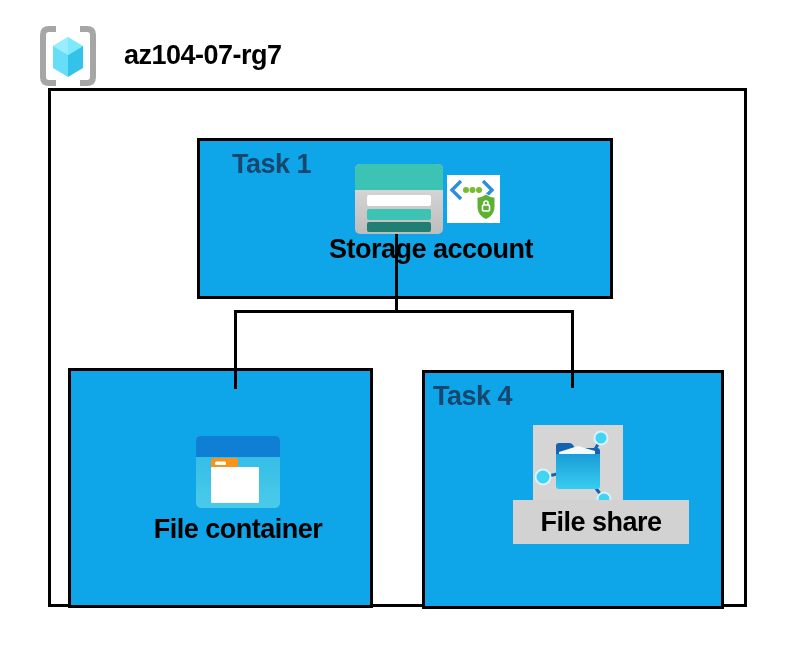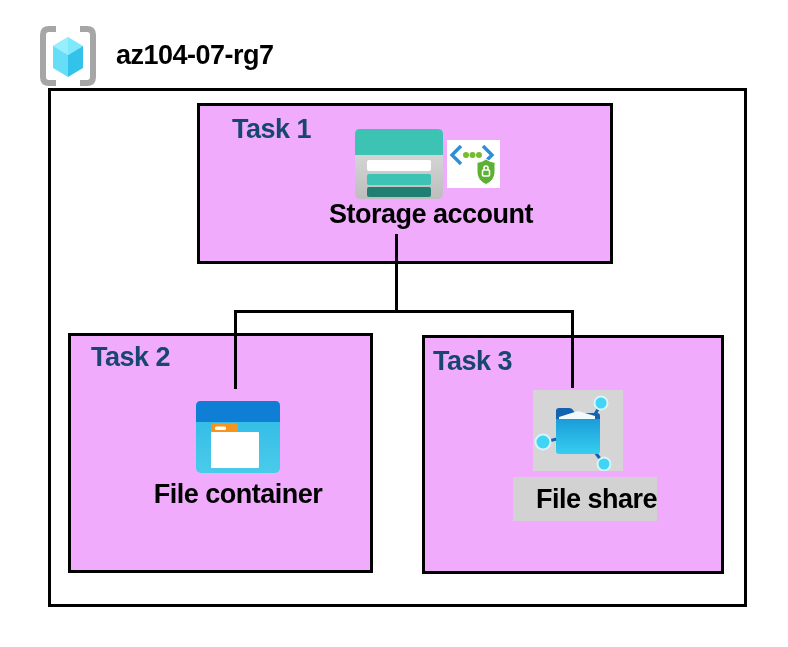--- a/index.html
+++ b/index.html
@@ -3,46 +3,46 @@
 <meta charset="utf-8">
 <style>
   html,body{margin:0;padding:0;background:#ffffff;}
   .canvas{position:relative;width:788px;height:647px;background:#ffffff;overflow:hidden;
           font-family:"Liberation Sans", sans-serif;}
   .abs{position:absolute;}
   .title-text{font-size:27px;font-weight:bold;color:#000000;letter-spacing:-0.5px;white-space:nowrap;}
   .task-label{font-size:27px;font-weight:bold;color:#17466F;letter-spacing:-0.5px;white-space:nowrap;}
   .item-label{font-size:27px;font-weight:bold;color:#000000;letter-spacing:-0.5px;white-space:nowrap;}
   .outer-box{left:48px;top:88px;width:699px;height:519px;border:3px solid #000;background:#fff;box-sizing:border-box;}
-  .task-box{border:3px solid #000;background:#f0abfc;box-sizing:border-box;}
+  .task-box{border:3px solid #000;background:#0ea5e9;box-sizing:border-box;margin-top:35px;}
   .task1{left:197px;top:103px;width:416px;height:161px;}
   .task2{left:68px;top:333px;width:305px;height:240px;}
   .task3{left:422px;top:335px;width:302px;height:239px;}
   .connector{background:#000000;}
   .icon-bg{left:108px;top:52px;width:90px;height:81px;background:#D5D5D5;}
-  .label-bar{left:88px;top:139px;width:144px;height:44px;background:#D2D2D2;
-             display:flex;align-items:center;justify-content:flex-end;}
+  .label-bar{left:88px;top:127px;width:176px;height:44px;background:#D2D2D2;
+             display:flex;align-items:center;justify-content:center;}
   .center-text{left:0;width:100%;text-align:center;padding-left:26px;}
 </style>
 </head>
 <body>
 
 <div class="canvas">
 
   <div class="abs" style="left:36px;top:24px;width:64px;height:64px;">
     <svg width="64" height="64" viewBox="0 0 64 64">
       <path d="M20,5 H13 Q7,5 7,11 V53 Q7,59 13,59 H20" fill="none" stroke="#A6A6A6" stroke-width="6"></path>
       <path d="M44,5 H51 Q57,5 57,11 V53 Q57,59 51,59 H44" fill="none" stroke="#A6A6A6" stroke-width="6"></path>
       <polygon points="32,13 47,22 32,31 17,22" fill="#7DE9FB"></polygon>
       <polygon points="32,13 17,22 32,31" fill="#98EEFC"></polygon>
       <polygon points="17,22 32,31 32,53 17,44" fill="#66DEF7"></polygon>
       <polygon points="47,22 32,31 32,53 47,44" fill="#33C2E9"></polygon>
     </svg>
   </div>
-  <div class="abs title-text" style="left:116px;top:40px;">az104-07-rg7</div>
+  <div class="abs title-text" style="left:124px;top:40px;">az104-07-rg7</div>
 
   <div class="abs outer-box"></div>
 
   <div class="abs task-box task1">
     <div class="abs task-label" style="left:32px;top:8px;">Task 1</div>
     <div class="abs" style="left:155px;top:23px;width:88px;height:70px;">
       <svg width="88" height="70" viewBox="0 0 88 70">
         <defs>
           <linearGradient id="sg" x1="0" y1="0" x2="0" y2="1">
             <stop offset="0" stop-color="#E2E2E2"></stop>
@@ -66,41 +66,40 @@
         <circle cx="32" cy="15" r="3" fill="#76BC2D"></circle>
         <path d="M39,19 c3,2.2 6,3.2 9,3.2 v9 c0,7 -4,11 -9,13.3 c-5,-2.3 -9,-6.3 -9,-13.3 v-9 c3,0 6,-1 9,-3.2 Z" fill="#5CB032" stroke="#FFFFFF" stroke-width="1"></path>
         <rect x="35.5" y="30" width="7" height="6" rx="1" fill="none" stroke="#FFFFFF" stroke-width="1.6"></rect>
         <path d="M37,30 v-2 a2,2 0 0 1 4,0 v2" fill="none" stroke="#FFFFFF" stroke-width="1.6"></path>
       </svg>
     </div>
     <div class="abs item-label center-text" style="top:93px;">Storage account</div>
   </div>
 
   <div class="abs task-box task2">
-    <div class="abs task-label" style="left:20px;top:6px;">Task 2</div>
     <div class="abs" style="left:125px;top:65px;width:84px;height:72px;">
       <svg width="84" height="72" viewBox="0 0 84 72">
         <defs>
           <linearGradient id="bg2" x1="0" y1="0" x2="0" y2="1">
             <stop offset="0" stop-color="#2DB8E6"></stop>
               <stop offset="1" stop-color="#4ACBEA"></stop>
           </linearGradient>
         </defs>
         <rect x="0" y="0" width="84" height="72" rx="5" fill="url(#bg2)"></rect>
         <path d="M5,0 H79 Q84,0 84,5 V21 H0 V5 Q0,0 5,0 Z" fill="#0F7ED5"></path>
         <rect x="15" y="22" width="27" height="11" rx="3" fill="#F7941E"></rect>
         <rect x="19" y="25.5" width="11" height="3.5" rx="1.5" fill="#FFFFFF"></rect>
         <rect x="15" y="31" width="48" height="36" rx="1" fill="#FFFFFF"></rect>
       </svg>
     </div>
     <div class="abs item-label" style="left:167px;top:143px;transform:translateX(-50%);">File container</div>
   </div>
 
   <div class="abs task-box task3">
-    <div class="abs task-label" style="left:8px;top:8px;">Task 3</div>
+    <div class="abs task-label" style="left:8px;top:8px;">Task 4</div>
     <div class="abs icon-bg">
       <svg width="90" height="81" viewBox="0 0 90 81">
         <defs>
           <linearGradient id="fs" x1="0" y1="0" x2="0" y2="1">
             <stop offset="0" stop-color="#1B9CD8"></stop>
               <stop offset="1" stop-color="#36CEF0"></stop>
           </linearGradient>
         </defs>
         <line x1="68" y1="14" x2="61" y2="26" stroke="#1563B0" stroke-width="3"></line>
         <line x1="11" y1="52" x2="24" y2="49" stroke="#1563B0" stroke-width="3"></line>

